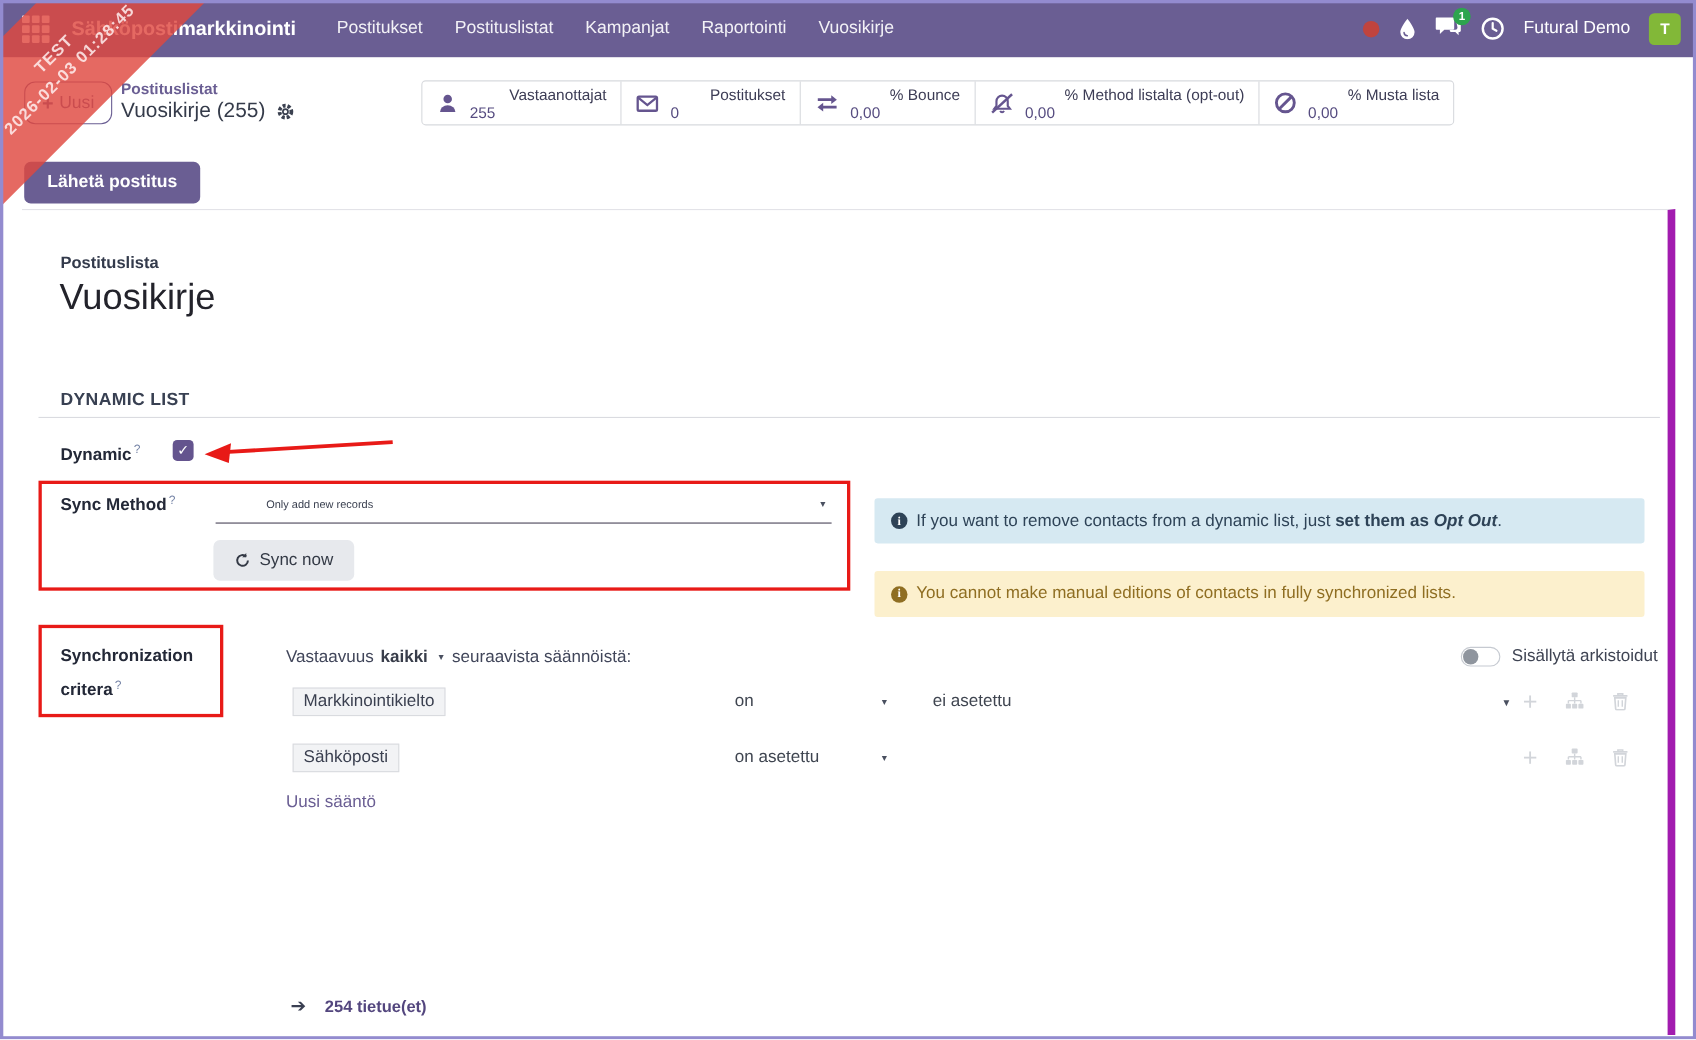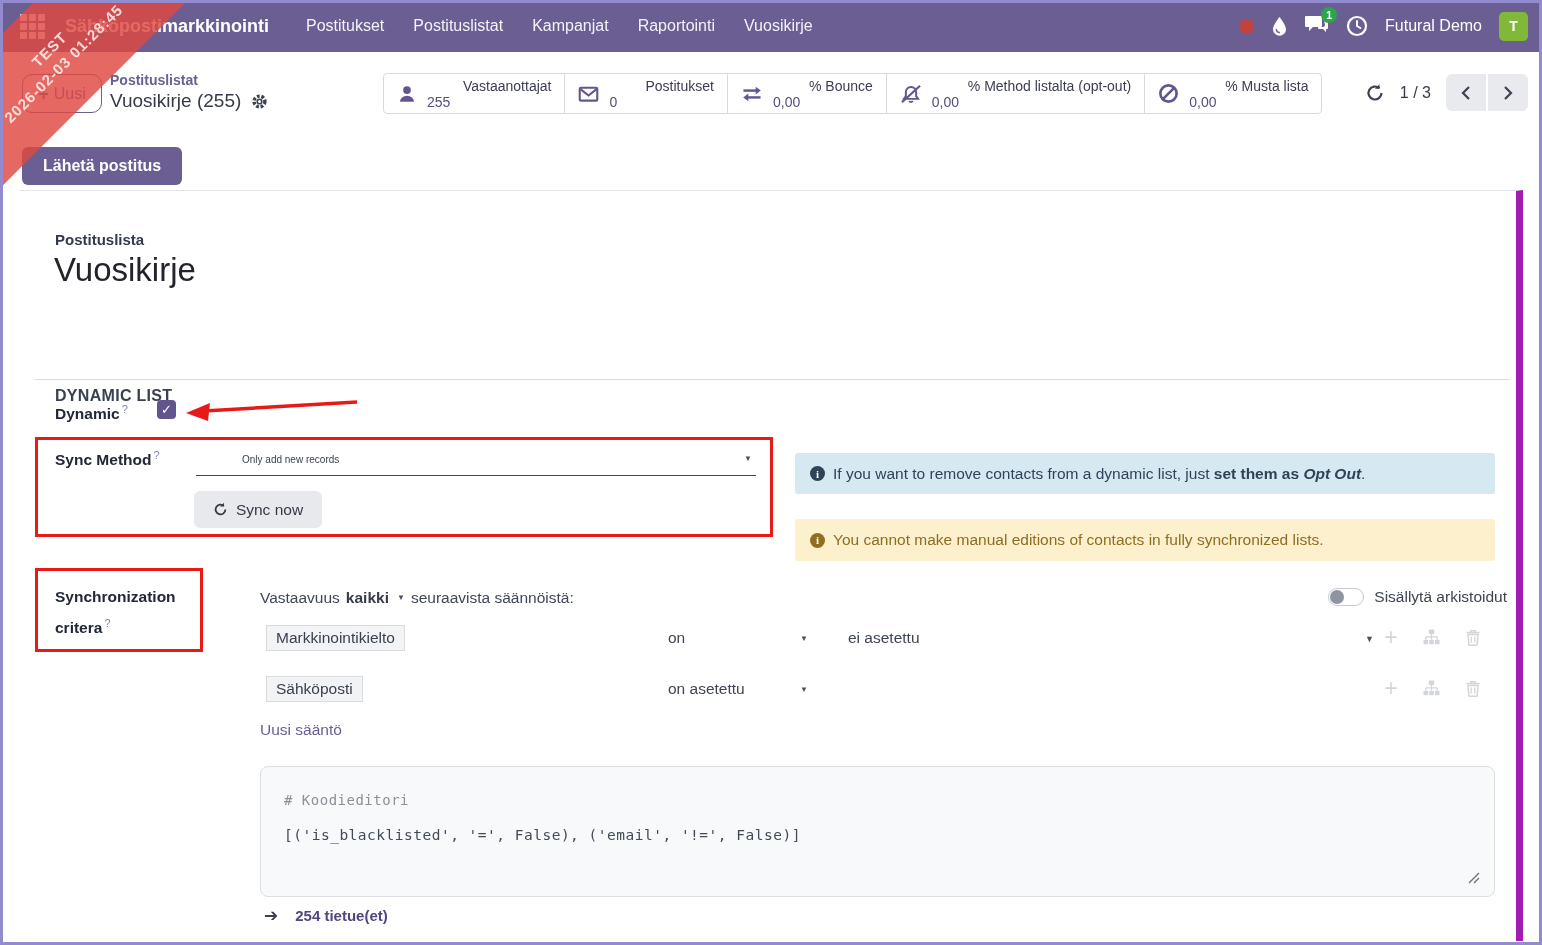--- a/index.html
+++ b/index.html
@@ -50,21 +50,21 @@
 
   
   .send-btn{position:absolute;left:22px;top:147px;height:38px;padding:0 21px;background:#6a5e93;border:none;border-radius:6px;
     color:#fff;font-size:16px;font-weight:600;cursor:pointer;font-family:inherit;z-index:5;}
 
   
   .sheet{position:absolute;left:20px;top:190px;width:1503px;height:751px;background:#fff;
     border-top:1px solid #e3e3e8;border-right:7px solid #a21caf;}
   .list-label{position:absolute;left:35px;top:40px;font-size:15px;font-weight:600;color:#333a4b;}
   .list-name{position:absolute;left:34px;top:60px;font-size:33px;font-weight:400;color:#23232b;margin:0;}
-  .section-title{position:absolute;left:35px;top:164px;font-size:16px;font-weight:700;color:#384052;letter-spacing:.3px;margin-top:32px;}
+  .section-title{position:absolute;left:35px;top:164px;font-size:16px;font-weight:700;color:#384052;letter-spacing:.3px;}
   .section-divider{position:absolute;left:15px;top:188px;width:1474px;border-bottom:1px solid #dadbe0;}
   .fld-label{font-size:15.5px;font-weight:600;color:#232837;}
   .help{font-size:11px;color:#7886a8;vertical-align:super;margin-left:2px;font-weight:400;}
   .dynamic-row{position:absolute;left:35px;top:212px;display:flex;align-items:flex-start;}
   .checkbox{position:absolute;left:102px;top:-3px;width:19px;height:19px;border-radius:4px;background:#64548e;
     display:flex;align-items:center;justify-content:center;color:#fff;font-size:13px;font-weight:700;cursor:pointer;}
   .sync-label{position:absolute;left:35px;top:258px;}
   .sync-select{position:absolute;left:176px;top:258px;width:560px;border-bottom:1px solid #4a4458;padding-bottom:8px;cursor:pointer;}
   .sync-select .val{font-size:10px;color:#3a4050;margin-left:46px;}
   .sync-select .caret{position:absolute;right:4px;top:6px;}
@@ -234,41 +234,20 @@
             <circle cx="8" cy="8" r="6.2" fill="none" stroke="#65558f" stroke-width="2"></circle>
             <path d="M12.3 3.7 L3.7 12.3" stroke="#65558f" stroke-width="2"></path>
           </svg>
         <div>
             <div class="s-label">% Musta lista</div>
              <div class="s-value">0,00</div>
           </div>
       </div>
     </div>
 
-    <div class="pager-zone">
-      <span class="nav-ico">
-        <svg width="20" height="20" viewBox="0 0 20 20">
-            <path d="M16.5 10 a6.5 6.5 0 1 1 -2 -4.7" fill="none" stroke="#3b4150" stroke-width="2.2"></path>
-            <path d="M14.5 1.2 v4.6 h-4.6 z" fill="#3b4150"></path>
-          </svg>
-      </span>
-      <span class="pager-count">1 / 3</span>
-      <span class="pager-btns">
-        <button class="pager-btn prev">
-          <svg width="12" height="16" viewBox="0 0 12 16">
-              <path d="M9 2 L3 8 L9 14" fill="none" stroke="#3b4150" stroke-width="2.2"></path>
-            </svg>
-        </button>
-        <button class="pager-btn next">
-          <svg width="12" height="16" viewBox="0 0 12 16">
-              <path d="M3 2 L9 8 L3 14" fill="none" stroke="#3b4150" stroke-width="2.2"></path>
-            </svg>
-        </button>
-      </span>
-    </div>
   </div>
 
   <button class="send-btn">Lähetä postitus</button>
 
   <div class="sheet">
     <div class="list-label">Postituslista</div>
     <h1 class="list-name">Vuosikirje</h1>
 
     <div class="section-title">DYNAMIC LIST</div>
     <div class="section-divider"></div>
@@ -374,27 +353,20 @@
             <path d="M1.5 3.6 h13" stroke="#d2d5da" stroke-width="1.6"></path>
             <path d="M5.8 3.2 v-1.4 h4.4 v1.4" stroke="#d2d5da" stroke-width="1.4" fill="none"></path>
             <path d="M3 5.4 h10 l-0.8 10 a1 1 0 0 1 -1 0.9 h-6.4 a1 1 0 0 1 -1 -0.9 z" fill="none" stroke="#d2d5da" stroke-width="1.5"></path>
             <path d="M6.2 7.5 v6 M9.8 7.5 v6" stroke="#d2d5da" stroke-width="1.3"></path>
           </svg>
       </span>
     </div>
 
     <div class="new-rule">Uusi sääntö</div>
 
-    <div class="code-editor">
-      <div class="comment"># Koodieditori</div>
-      <div class="code">[('is_blacklisted', '=', False), ('email', '!=', False)]</div>
-      <svg class="resize-handle" viewBox="0 0 12 12">
-          <path d="M11 1 L1 11 M11 6 L6 11" stroke="#6b7280" stroke-width="1.4"></path>
-        </svg>
-    </div>
 
     <div class="record-row">
       <span class="record-arrow">➔</span>
       <span class="record-count">254 tietue(et)</span>
     </div>
   </div>
 
   <div class="anno-box b1"></div>
   <div class="anno-box b2"></div>
   <svg class="anno-arrow" width="185" height="32" viewBox="0 0 185 32">

